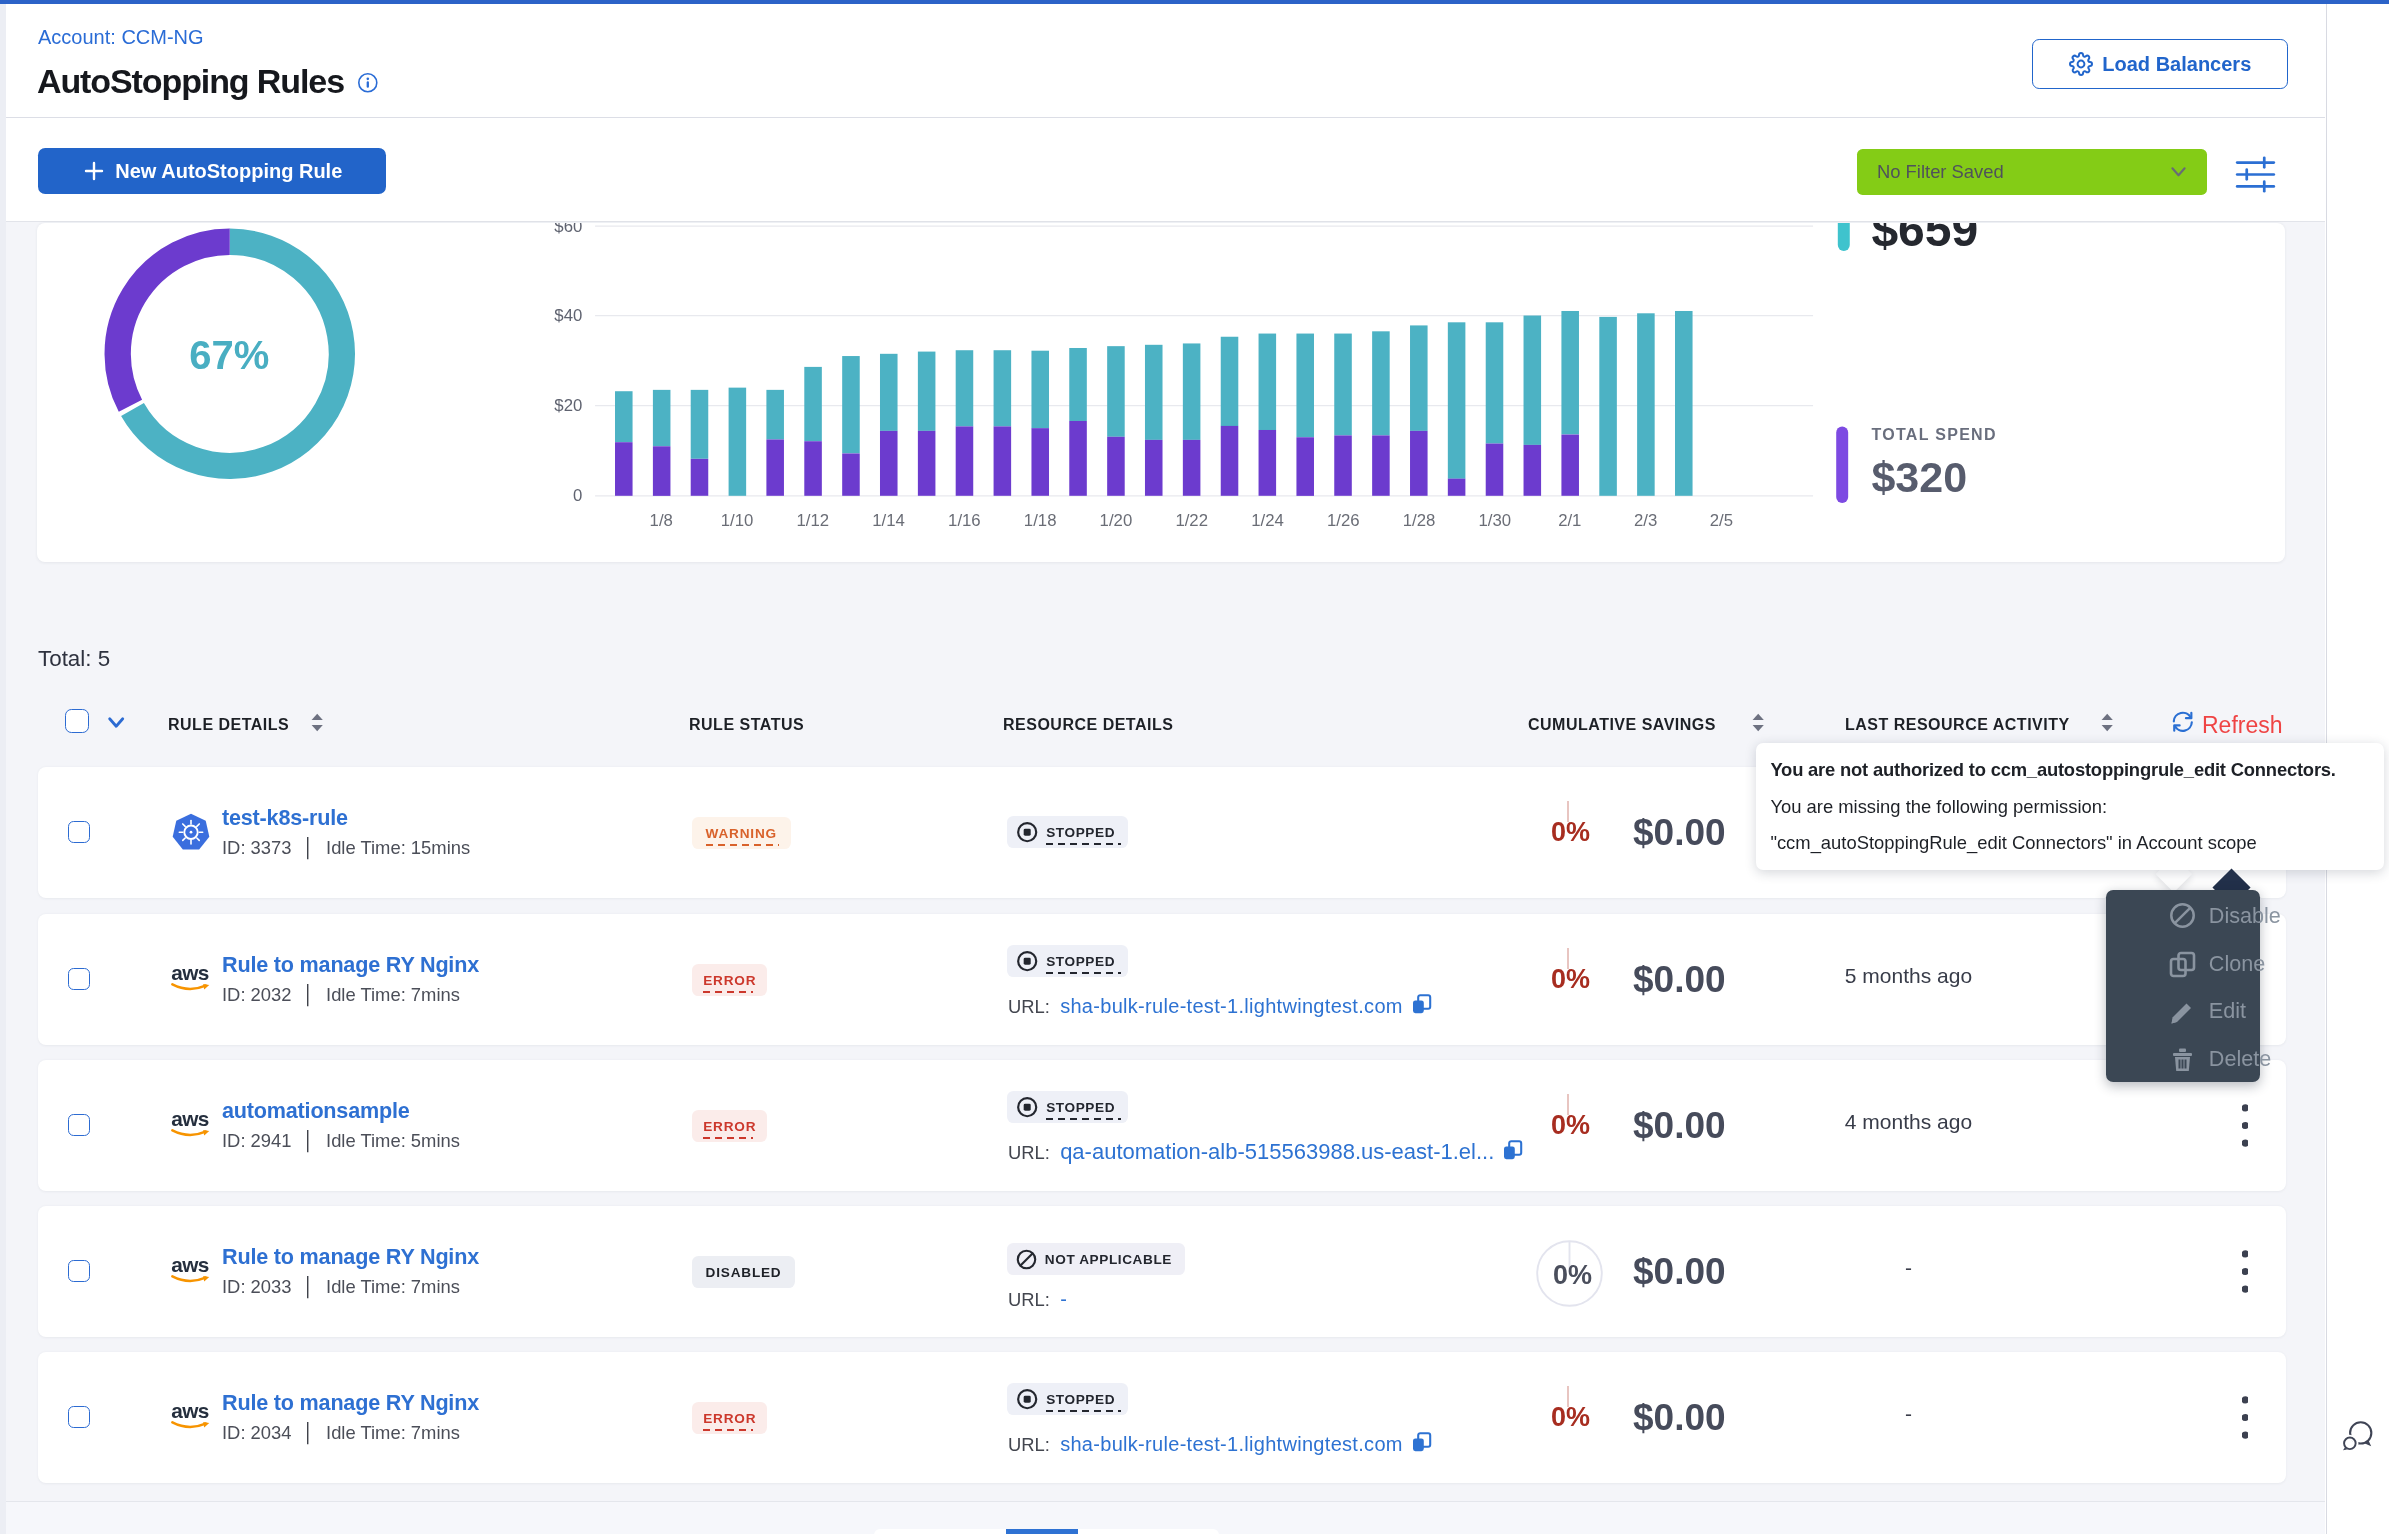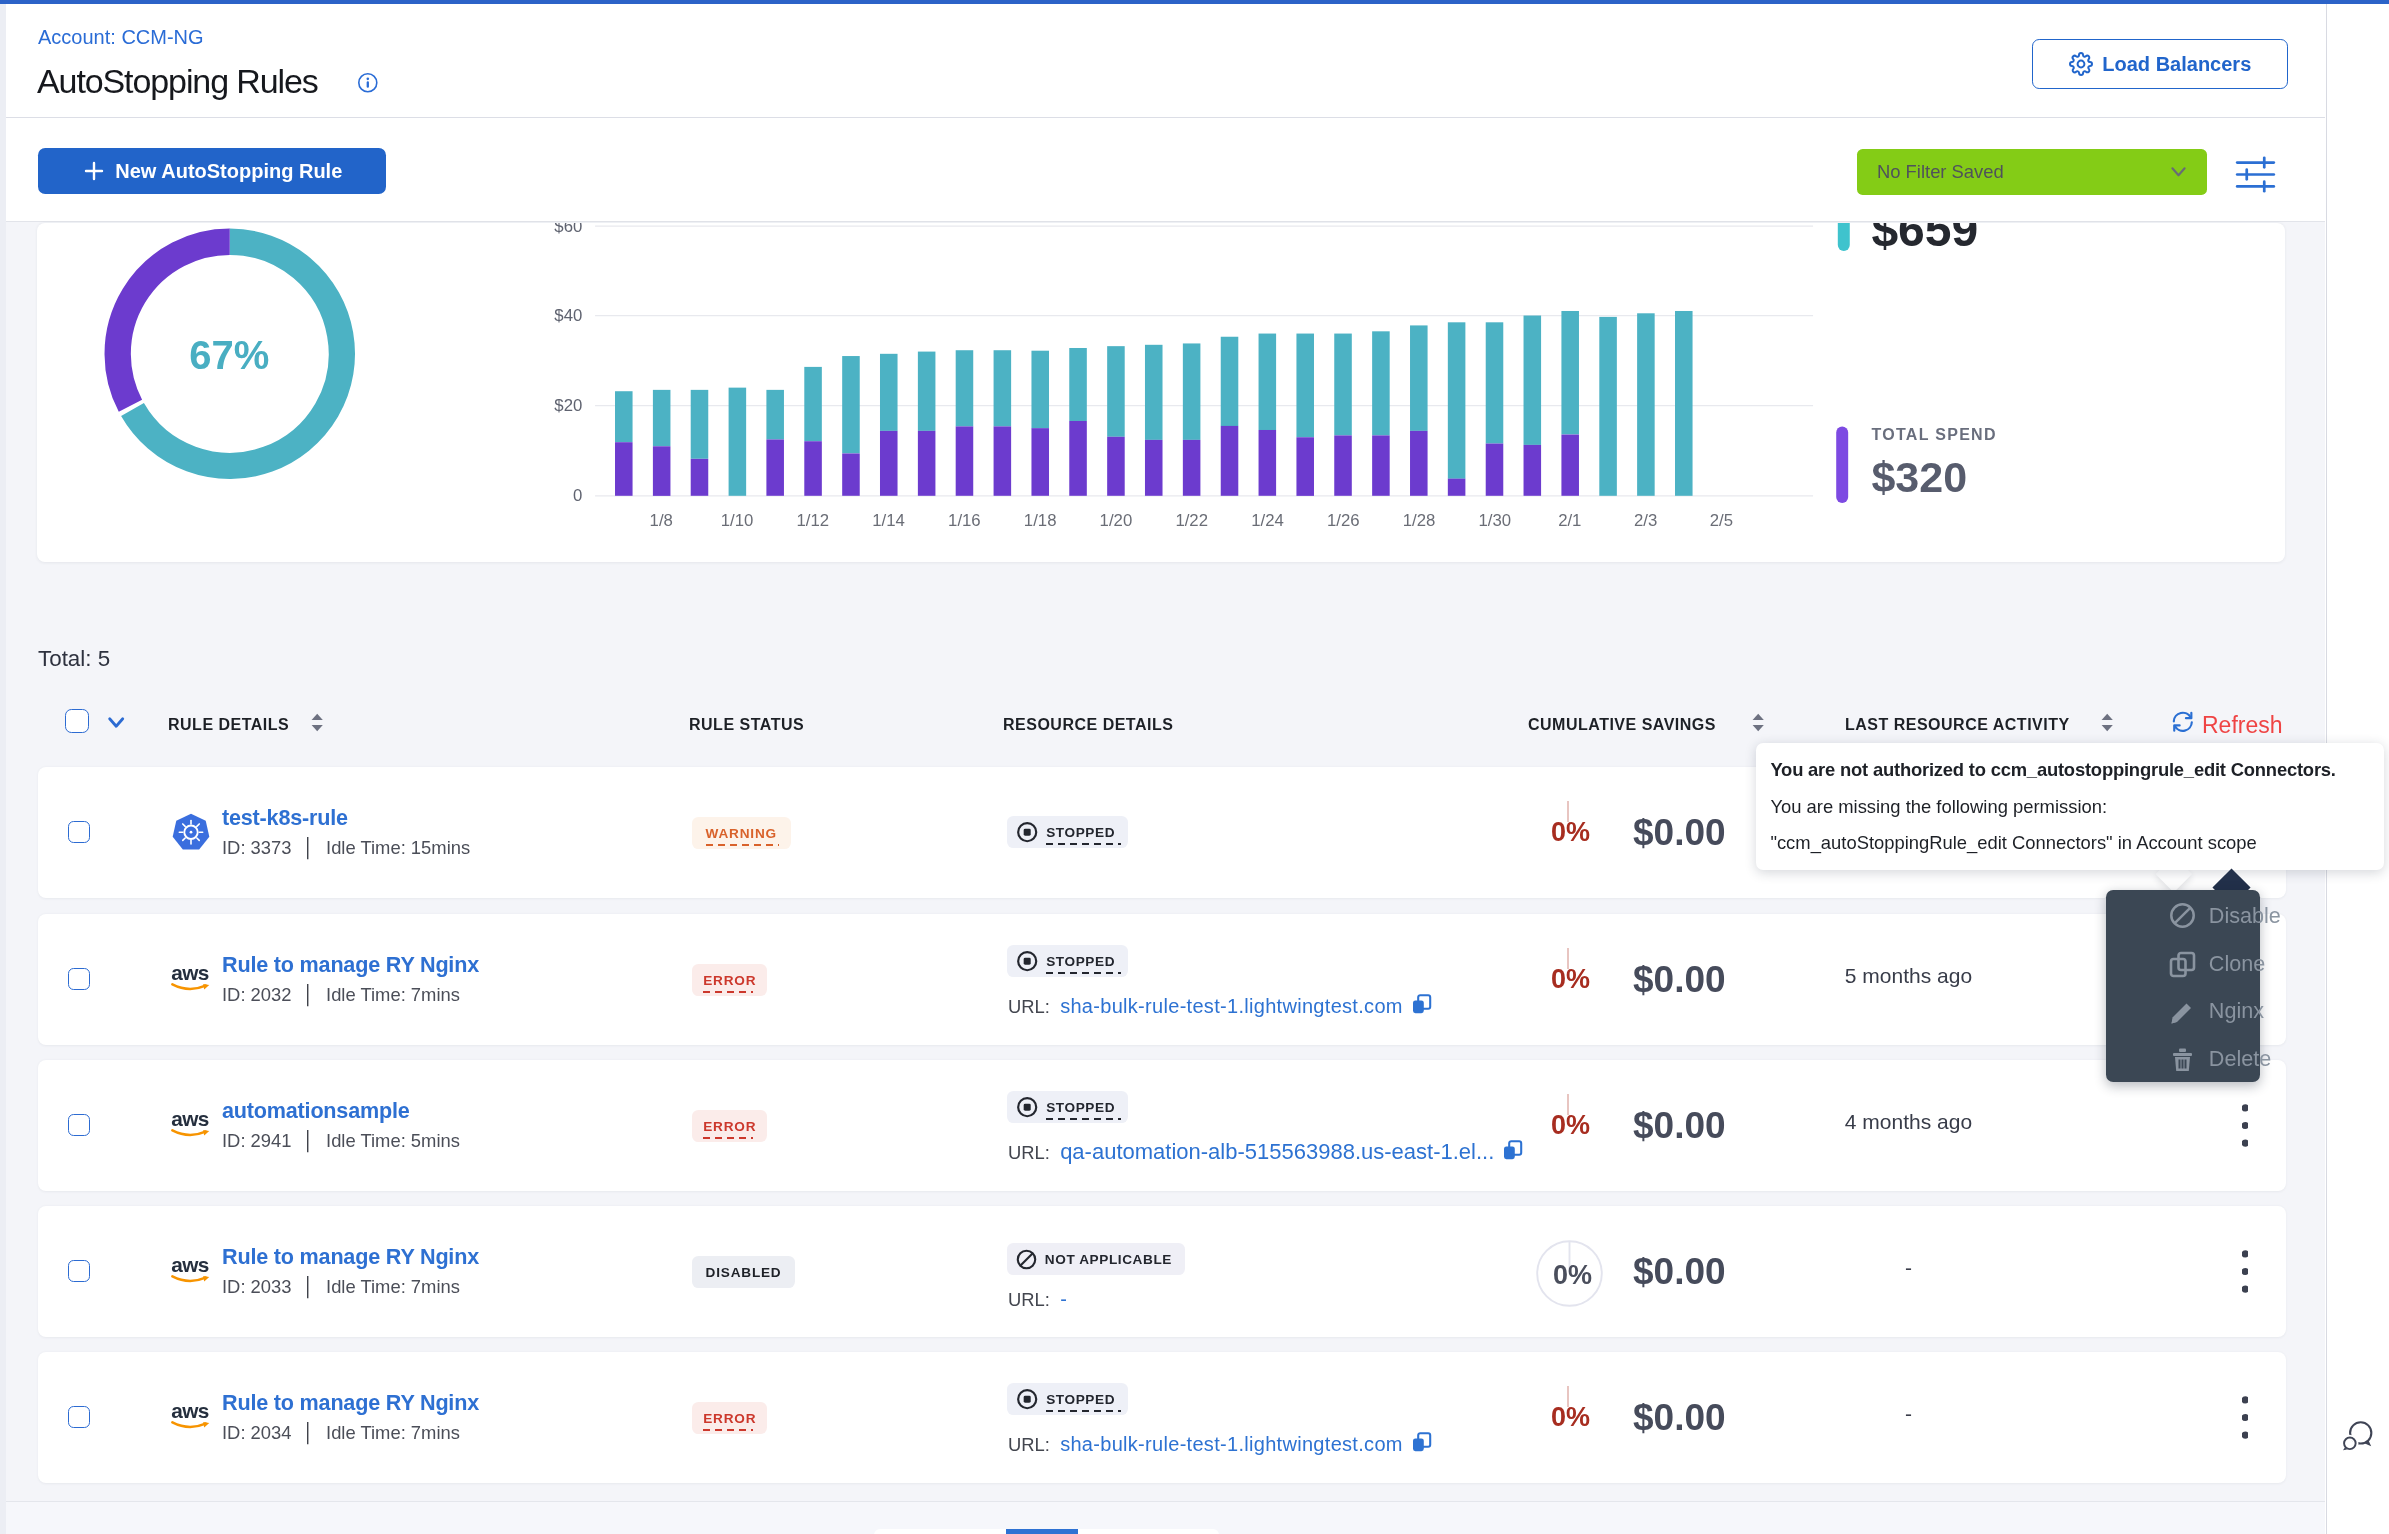--- a/index.html
+++ b/index.html
@@ -5,21 +5,21 @@
 * { margin:0; padding:0; box-sizing:border-box; }
 html,body { width:2389px; height:1535px; overflow:hidden; }
 body { font-family:"Liberation Sans", sans-serif; background:#ffffff; position:relative; }
 .abs { position:absolute; }
 #stage { position:absolute; top:0; left:0; width:2094px; height:1535px; }
 #topbar { top:0; left:0; width:2389px; height:4px; background:#2c63c8; }
 #leftstrip { top:4px; left:0; width:6.4px; height:1531px; background:#eceef4; }
 #mainborder { top:4px; left:2326px; width:0.8px; height:1531px; background:#d8dae2; }
 #header1 { top:4px; left:6.4px; width:2319px; height:114px; background:#fff; border-bottom:0.8px solid #dcdee6; }
 #acct { top:26px; left:38px; font-size:20px; color:#2a6cd6; }
-#title { top:62px; left:37px; font-size:34px; font-weight:400; color:#16181d; letter-spacing:-1.1px; }
+#title { top:62px; left:37px; font-size:34px; font-weight:700; color:#16181d; letter-spacing:-1.1px; }
 #lbbtn { top:39px; left:2032px; width:256px; height:50px; border:1.6px solid #2165cb; border-radius:7.2px; display:flex; align-items:center; justify-content:center; gap:9.6px; color:#2165cb; font-size:20px; font-weight:700; background:#fff; }
 #toolbar { top:118px; left:6.4px; width:2319px; height:104px; background:#fff; border-bottom:0.8px solid #e2e4ea; }
 #newbtn { top:148px; left:38px; width:348px; height:46px; background:#2264c9; border-radius:7.2px; display:flex; align-items:center; justify-content:center; gap:9.6px; color:#fff; font-size:20px; font-weight:700;text-align:center; }
 #search { top:149px; left:1486px; width:343px; height:46px; border:1.6px solid #c9cbd3; border-radius:5.6px; background:#fff; display:flex; align-items:center; }
 #search .ph { color:#9b9ea8; font-size:18.4px; margin-left:11.2px; }
 #filtersel { top:149px; left:1857px; width:350px; height:46px; background:#84cc16; border-radius:5.6px; display:flex; align-items:center; }
 #filtersel .t { color:#4f525b; font-size:18.4px; margin-left:20px; font-weight:400; }
 #content { top:222px; left:6.4px; width:2319px; height:1313px; background:#f4f5f9; }
 #card { position:absolute; top:0.8px; left:31px; width:2248px; height:339px; background:#fff; border-radius:8px; overflow:hidden; box-shadow:0 0.8px 3.2px rgba(35,45,60,0.07); }
 #donutpct { position:absolute; top:110px; left:112px; width:160px; text-align:center; font-size:40px; font-weight:700; color:#49aec2; }
@@ -399,21 +399,21 @@
           <rect x="9.5" y="2" width="15.5" height="17" rx="2.5" fill="none" stroke="#8a94a0" stroke-width="2.6"></rect>
           <rect x="2" y="8" width="14.5" height="17" rx="2.5" fill="none" stroke="#8a94a0" stroke-width="2.6"></rect>
         </svg>
         <span>Clone</span>
       </div>
 <div class="mitem" style="top:97px">
         <svg width="27" height="27" viewBox="0 0 27 27">
           <path d="M3.5 19.5 L17.5 5.5 l4.5 4.5 L8 24 l-5.5 1.5 z" fill="#8a94a0"></path>
           <path d="M2.5 25.5 l1.5 -5 l3.5 3.5 z" fill="#8a94a0"></path>
         </svg>
-        <span>Nginx</span>
+        <span>Edit</span>
       </div>
 <div class="mitem" style="top:145px">
         <svg width="27" height="27" viewBox="0 0 27 27" fill="#8a94a0">
           <rect x="4" y="7" width="19" height="3" rx="1"></rect>
           <rect x="10" y="2.5" width="7" height="3.5" rx="1"></rect>
           <path d="M6 11 h15 l-1.2 14 h-12.6 z"></path>
           <g stroke="#3b4754" stroke-width="2">
             <line x1="10.5" y1="13.5" x2="10.5" y2="22.5"></line>
             <line x1="13.5" y1="13.5" x2="13.5" y2="22.5"></line>
             <line x1="16.5" y1="13.5" x2="16.5" y2="22.5"></line>

